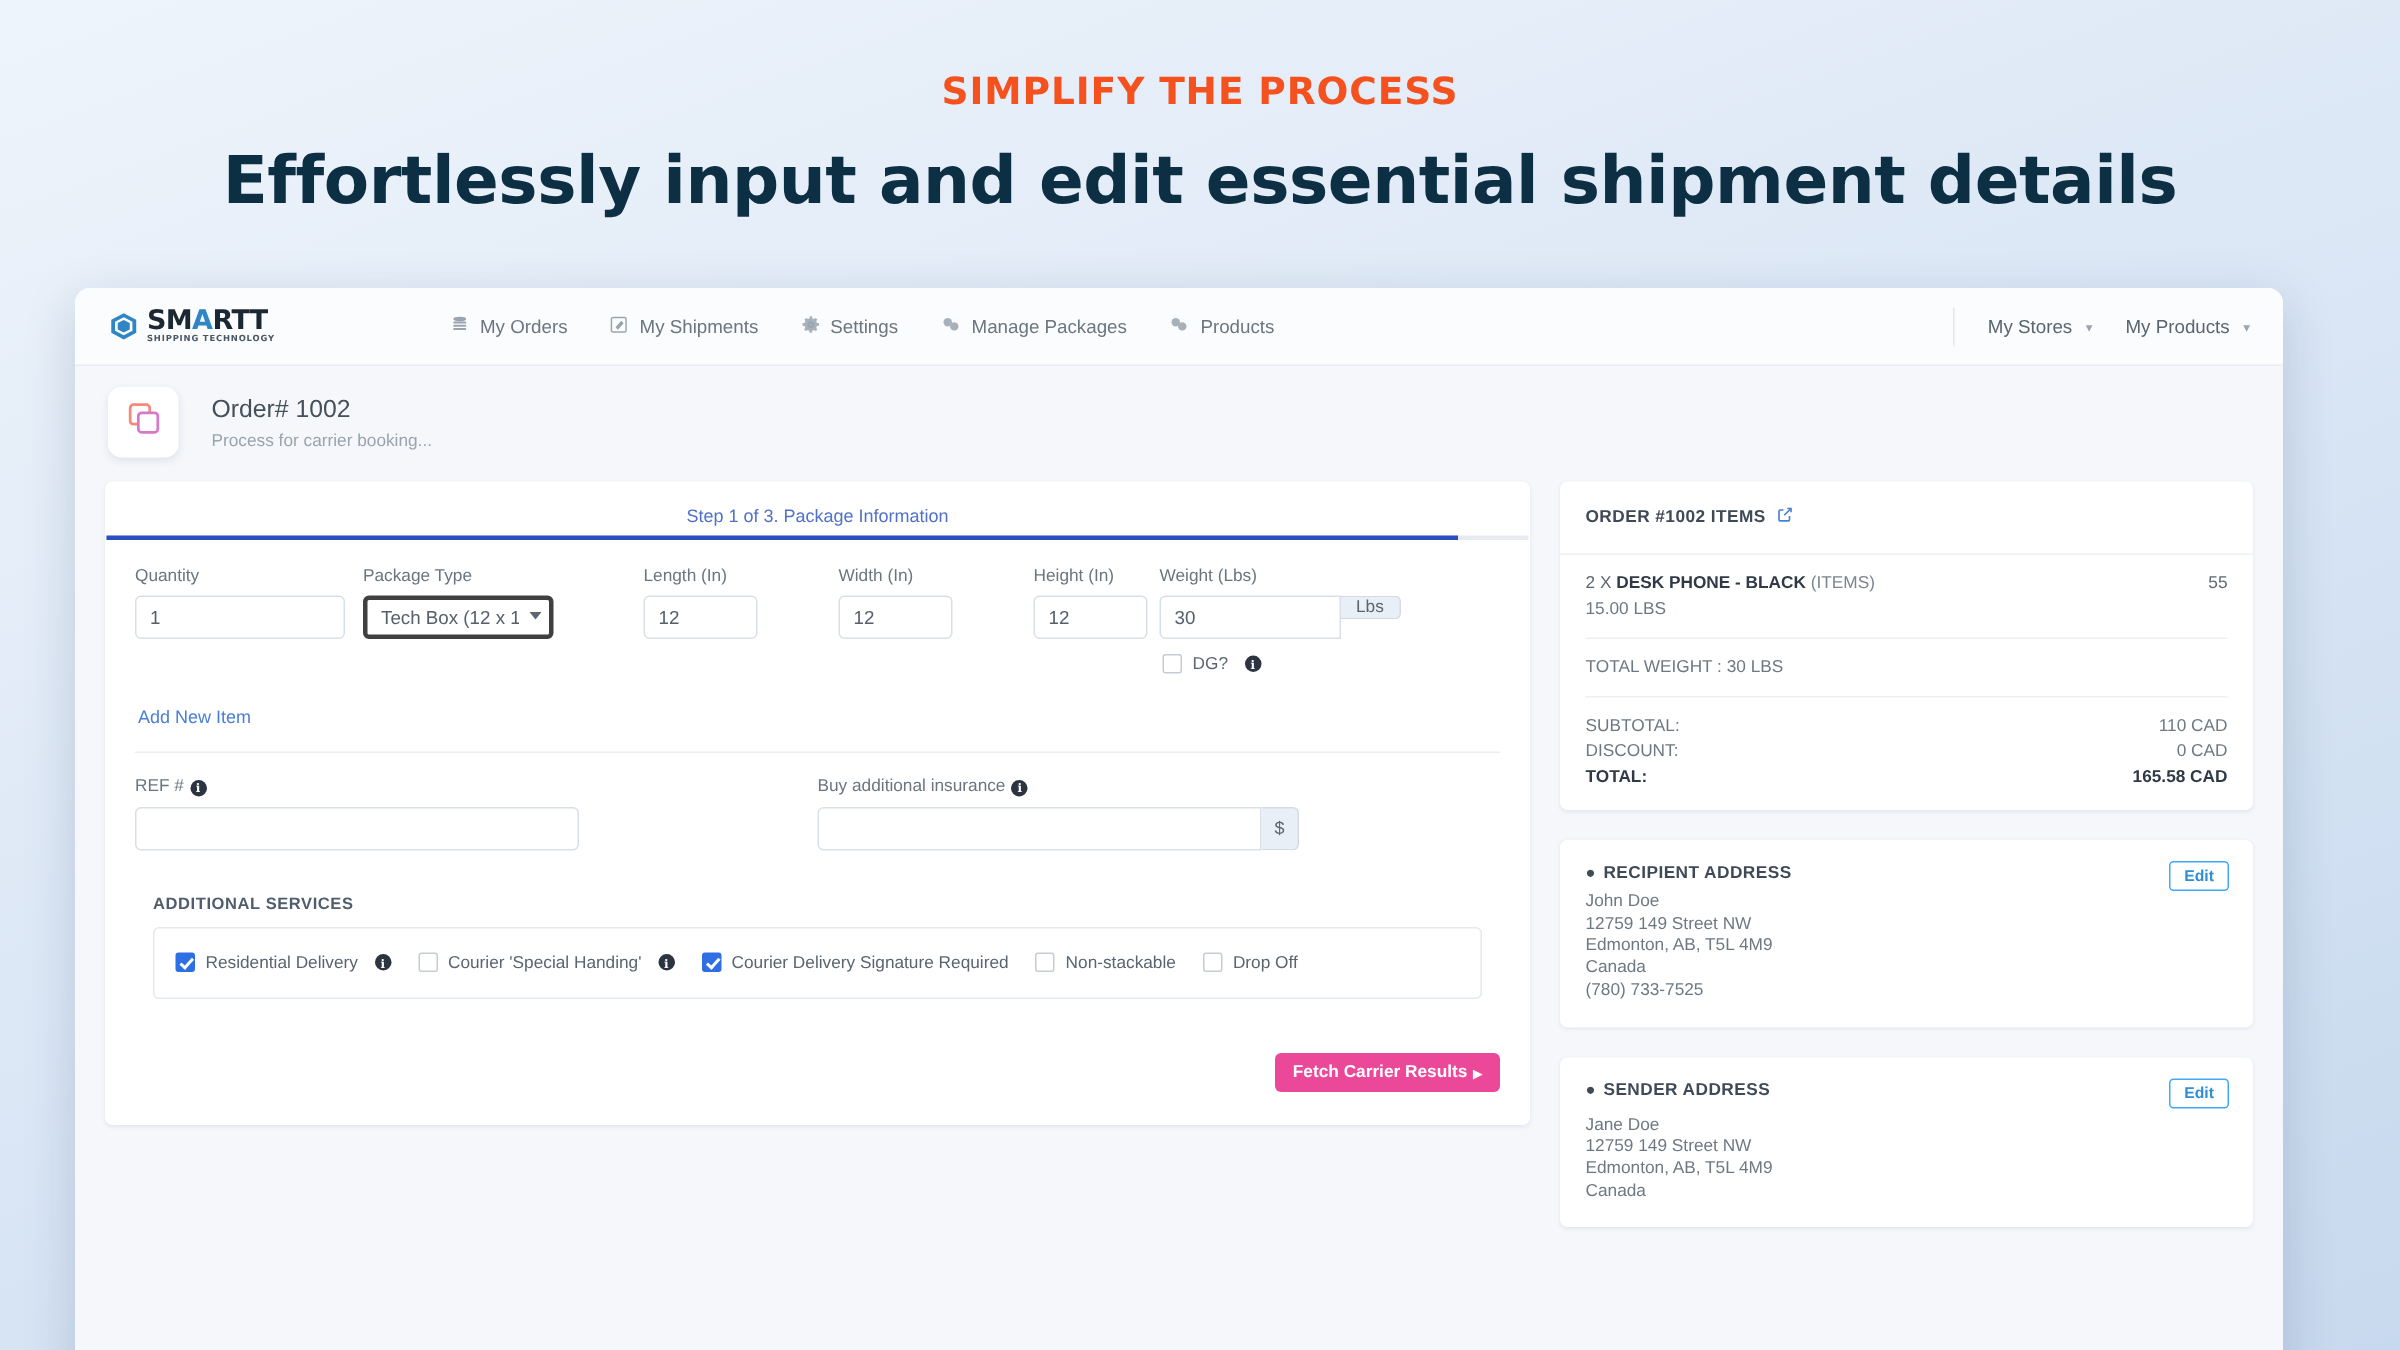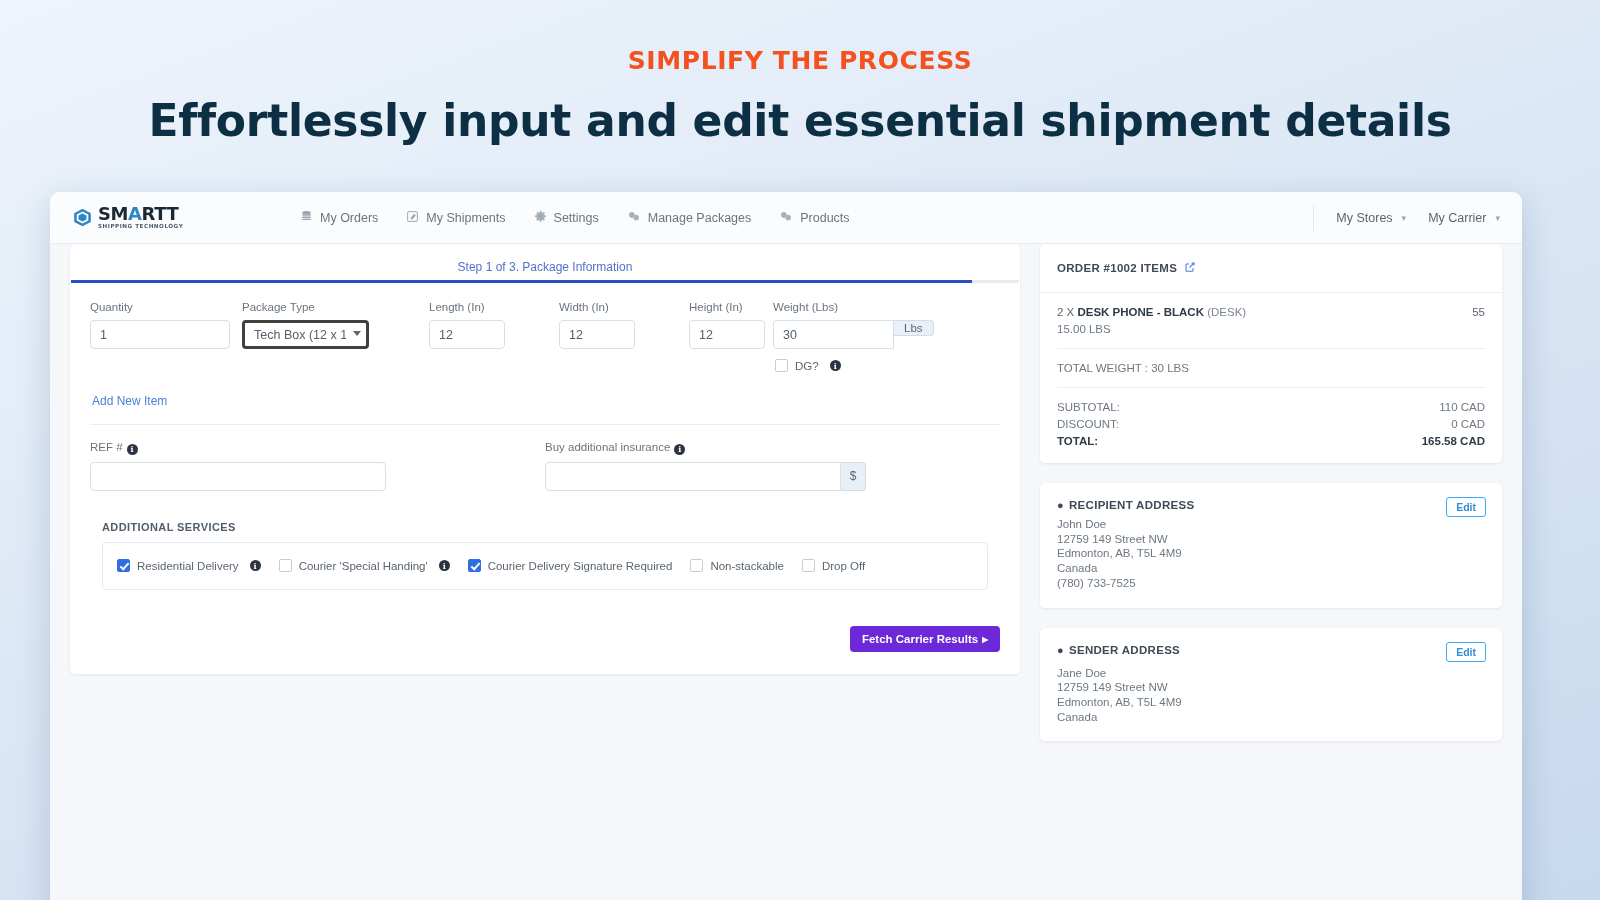--- a/index.html
+++ b/index.html
@@ -143,21 +143,21 @@
                 cursor: pointer; }
 
   .svc-title { font-size: 11px; font-weight: bold; letter-spacing: .4px; color: #4f5d6d;
                margin: 30px 0 9px 12px; }
   .svc-box { margin: 0 12px; border: 1px solid #e4e9ef; border-radius: 4px;
              padding: 14px 14px; display: flex; align-items: center; gap: 18px; height: 48px; }
   .svc-item { display: flex; align-items: center; gap: 7px; }
 
   .btn-row { display: flex; justify-content: flex-end; padding: 30px 20px 22px 20px; }
   .btn-primary {
-    background: #6d28d9; color: #fff; border: none; border-radius: 4px;
+    background: #ec4899; color: #fff; border: none; border-radius: 4px;
     padding: 0 12px; height: 26px; font-size: 11.5px; font-weight: bold;
     cursor: pointer; display: flex; align-items: center; gap: 4px;
     font-family: "Liberation Sans", sans-serif;
   }
 
   
   .panel { margin-bottom: 20px; }
   .panel-head { padding: 15px 17px; border-bottom: 1px solid #edf0f4;
                 display: flex; align-items: center; gap: 7px; }
   .panel-head-title { font-size: 11.5px; font-weight: bold; letter-spacing: .3px; color: #3f4a57; }
@@ -264,26 +264,40 @@
         <span>Products</span>
       </div>
     </div>
 
     <div class="nav-right">
       <div class="nav-item">
         <span>My Stores</span>
         <span class="caret">▾</span>
       </div>
       <div class="nav-item">
-        <span>My Carrier</span>
+        <span>My Products</span>
         <span class="caret">▾</span>
       </div>
     </div>
   </div>
 
+  <div class="order-head">
+    <div class="order-icon">
+      <span>
+        <svg width="26" height="26" viewBox="0 0 24 24" fill="none" stroke-width="1.7">
+          <rect x="3.5" y="3.5" width="12" height="12" rx="2" stroke="#f58a7a"></rect>
+          <rect x="8.5" y="8.5" width="12" height="12" rx="2" stroke="#d879c8" fill="#fff"></rect>
+        </svg>
+      </span>
+    </div>
+    <div class="order-titles">
+      <div class="order-title">Order# 1002</div>
+      <div class="order-sub">Process for carrier booking...</div>
+    </div>
+  </div>
 
   <div class="app-body">
 
     <div class="col-main">
       <div class="card">
 
         <div class="stepper">
           <div class="step-label">Step 1 of 3. Package Information</div>
           <div class="step-track">
             <div class="step-fill" style="width: 95%; background: rgb(43, 78, 192);"></div>
@@ -398,21 +412,21 @@
           <span>
             <svg width="12" height="12" viewBox="0 0 24 24" fill="none" stroke="#4a7fd6" stroke-width="2.2">
               <path d="M15 4h5v5"></path>
                 <path d="M20 4 L11 13"></path>
                 <path d="M18 14v5a1.5 1.5 0 01-1.5 1.5H5.5A1.5 1.5 0 014 19V7.5A1.5 1.5 0 015.5 6H10"></path>
             </svg>
           </span>
         </div>
         <div class="panel-body">
           <div class="item-line">
-            <div class="item-name"><span>2 X </span><b>DESK PHONE - BLACK</b><span class="muted"> (DESK)</span></div>
+            <div class="item-name"><span>2 X </span><b>DESK PHONE - BLACK</b><span class="muted"> (ITEMS)</span></div>
             <div class="item-price">55</div>
           </div>
           <div class="item-wt">15.00 LBS</div>
           <div class="sep"></div>
           <div class="total-wt">TOTAL WEIGHT : 30 LBS</div>
           <div class="sep"></div>
           <div class="totals">
             <div class="tot-row">
               <span>SUBTOTAL:</span>
               <span>110 CAD</span>

